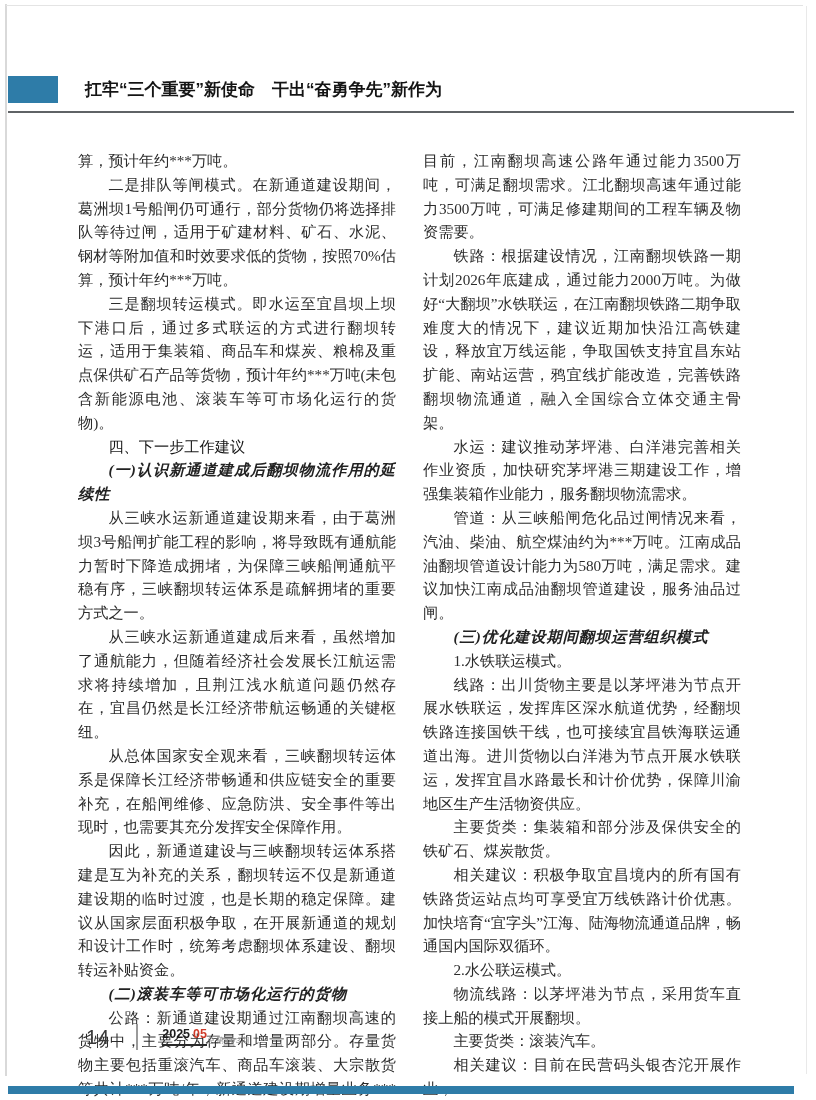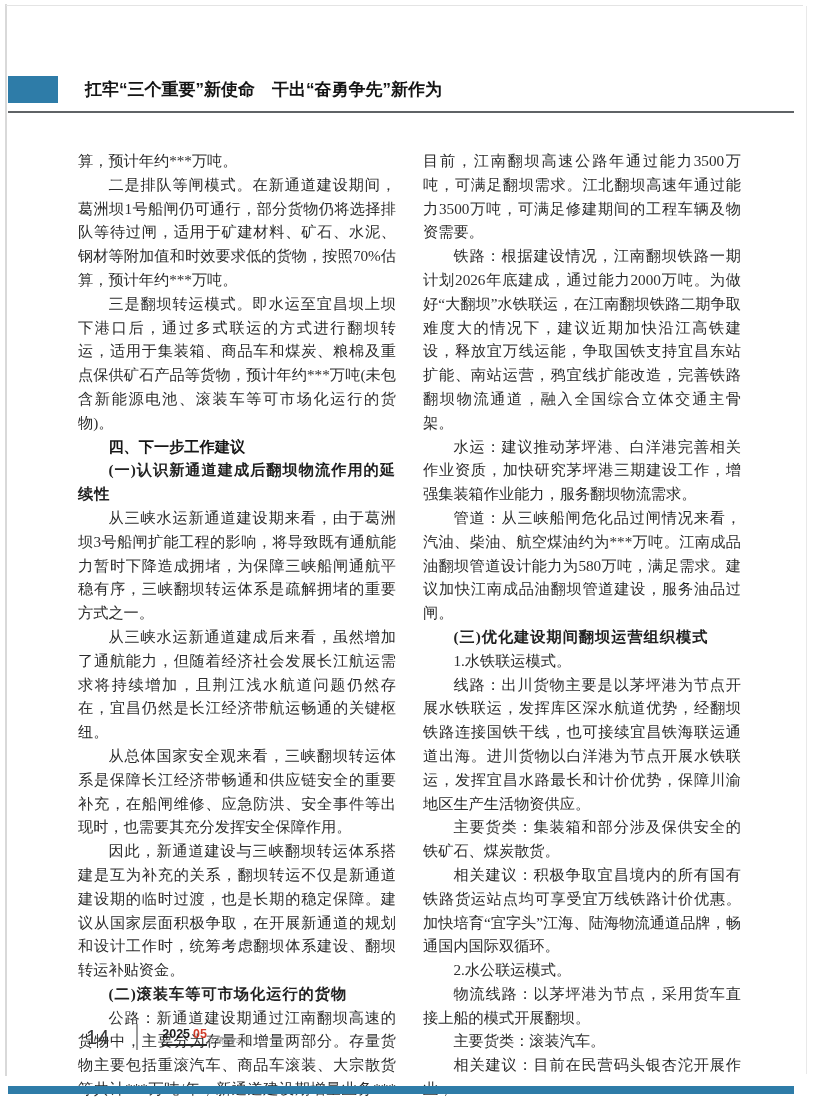--- a/index.html
+++ b/index.html
@@ -31,24 +31,24 @@
   .column p{
     margin:0;padding:0;
     font-size:15.2px;line-height:23.8px;
     color:#2c2c2c;
     text-align:justify;
     text-indent:2em;
   }
   .column p.noindent{text-indent:0;}
   .column p.h-hei{
     font-family:"Liberation Sans","DejaVu Sans",sans-serif;
-    font-weight:bold;color:#161616;
+    font-weight:normal;color:#161616;
   }
   .column p.h-kai{
-    font-weight:bold;color:#222;
+    font-weight:bold;font-style:italic;color:#222;
     letter-spacing:1px;
   }
 
   
   .footer{position:absolute;left:86px;top:1020px;height:34px;display:flex;align-items:center;gap:12px;}
   .page-number{
     font-family:"Liberation Sans","DejaVu Sans",sans-serif;
     font-size:20px;color:#3a3a3a;letter-spacing:1px;
   }
   .footer-divider{width:2px;height:26px;background:#9a9a9a;margin:0 12px 0 14px;}

